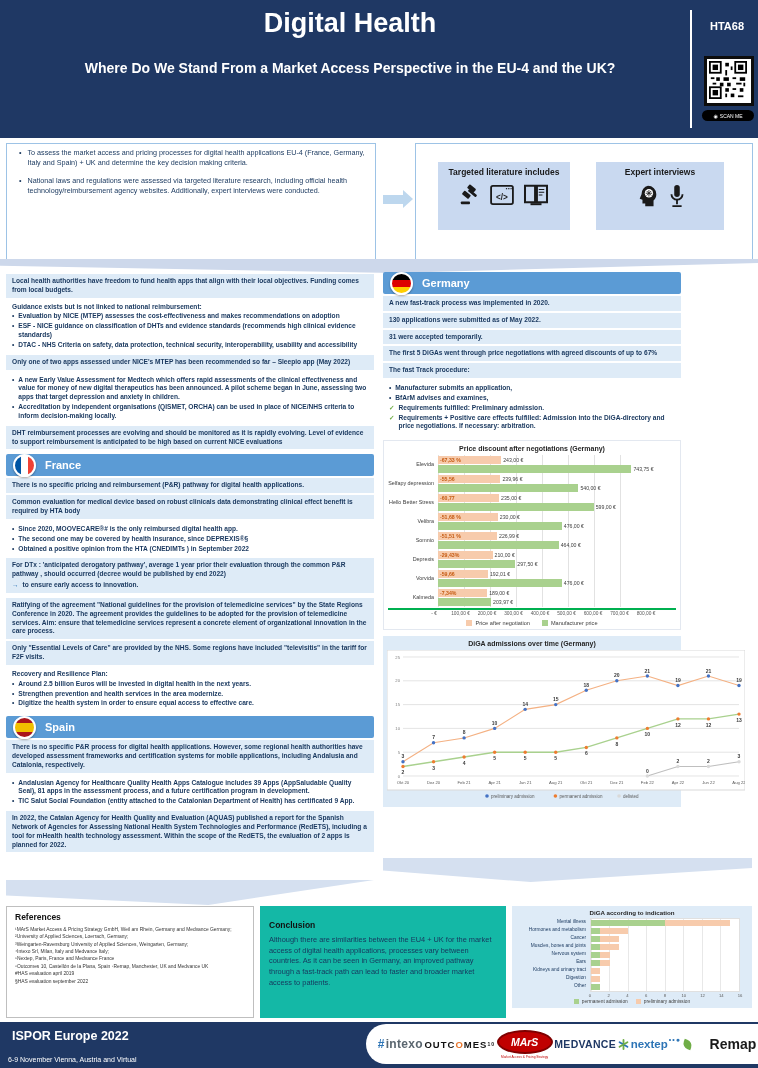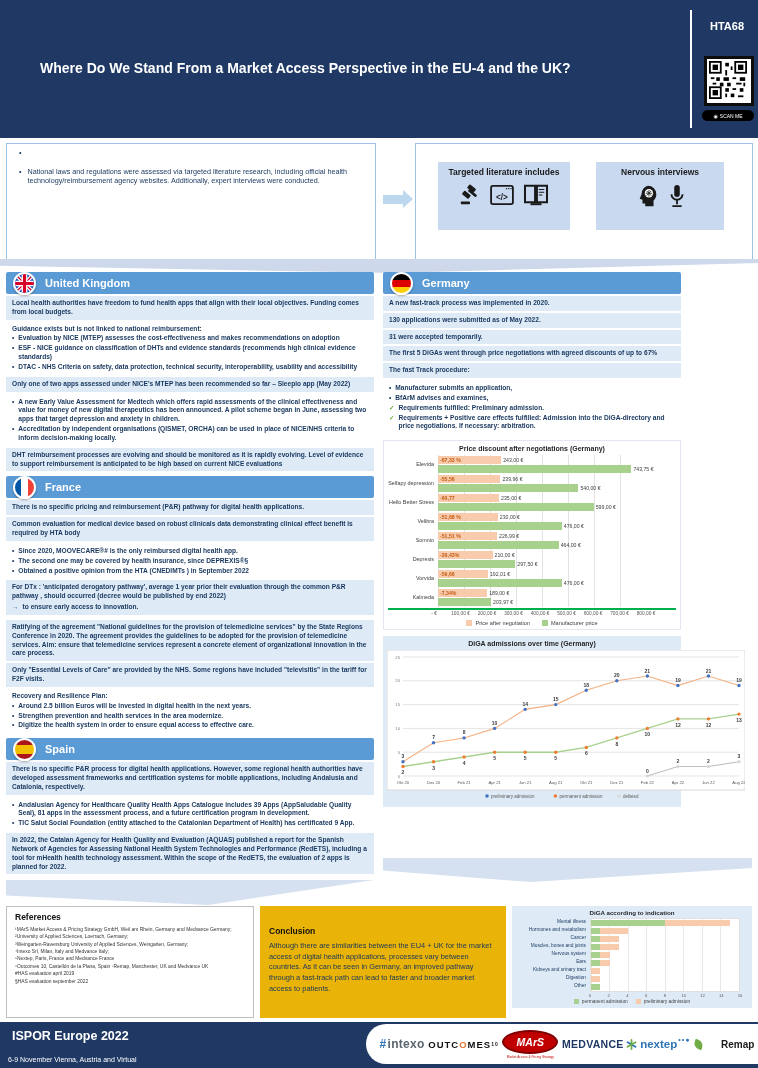--- a/index.html
+++ b/index.html
@@ -1,20 +1,20 @@
 <!DOCTYPE html>
 <html><head>
 <meta charset="utf-8">
 <style>
   html,body{margin:0;padding:0;background:#fff;}
   .poster{position:relative;width:758px;height:1068px;background:#fff;font-family:"Liberation Sans",sans-serif;overflow:hidden;}
   
   .hdr{position:absolute;left:0;top:0;width:758px;height:138px;background:#1F3864;color:#fff;}
   .hdr-title{position:absolute;left:60px;top:8px;width:580px;text-align:center;font-size:27px;font-weight:bold;}
-  .hdr-sub{position:absolute;left:40px;top:60px;width:620px;text-align:left;font-size:14px;font-weight:bold;}
+  .hdr-sub{position:absolute;left:40px;top:60px;width:620px;text-align:center;font-size:14px;font-weight:bold;}
   .hdr-authors{position:absolute;left:40px;top:99px;width:620px;text-align:center;font-size:7.5px;}
   .hdr-div{position:absolute;left:690px;top:10px;width:2px;height:118px;background:#fff;}
   .hdr-code{position:absolute;left:698px;top:20px;width:58px;text-align:center;font-size:11px;font-weight:bold;}
   .qr{position:absolute;left:704px;top:56px;width:44px;height:44px;background:#fff;border:3px solid #0d0d0d;}
   .scanme{position:absolute;left:702px;top:110px;width:52px;height:11px;background:#000;border-radius:6px;color:#fff;font-size:5px;display:flex;align-items:center;justify-content:center;gap:2px;}
   
   .om-box{position:absolute;left:6px;top:143px;width:368px;height:118px;border:1px solid #9DC3E6;background:#fff;}
   .om-h{padding:3px 8px;font-weight:bold;color:#1F3864;font-size:11px;border-bottom:1px solid #D7E3F4;}
   .om-h.mid{border-top:2px solid #D7E3F4;}
   .om-b{display:flex;gap:6px;padding:4px 10px 5px 12px;font-size:7.2px;line-height:1.35;color:#17365D;}
@@ -83,21 +83,21 @@
   .c3row{display:flex;align-items:center;height:8px;}
   .c3bar{height:5.5px;}
   .c3axis{position:relative;height:7px;margin-left:74px;margin-right:8px;}
   .c3axis span{position:absolute;top:1px;transform:translateX(-50%);font-size:4.2px;color:#595959;}
   .legend.small{font-size:4.8px;gap:8px;margin-top:0;}
   .legend.small .sw{width:5px;height:5px;}
   
   .refs{position:absolute;left:6px;top:906px;width:248px;height:112px;border:1px solid #BFBFBF;background:#fff;padding:5px 8px;box-sizing:border-box;z-index:2;}
   .refs .h{font-size:8.5px;font-weight:bold;color:#111;margin-bottom:4px;}
   .refs .it{font-size:4.9px;line-height:1.5;color:#333;}
-  .concl{position:absolute;left:260px;top:906px;width:246px;height:112px;background:#eab308;padding:20px 9px;box-sizing:border-box;z-index:2;}
+  .concl{position:absolute;left:260px;top:906px;width:246px;height:112px;background:#14b8a6;padding:14px 9px;box-sizing:border-box;z-index:2;}
   .concl .h{font-size:8.5px;font-weight:bold;color:#111;margin-bottom:5px;}
   .concl .b{font-size:7.4px;line-height:1.45;color:#17365D;}
   .c3box{position:absolute;left:512px;top:906px;width:240px;height:102px;background:#DEEBF7;padding:3px 4px;box-sizing:border-box;z-index:2;}
   .c3box .ctitle{font-size:6.2px;margin-bottom:2px;}
   
   .footer{position:absolute;left:0;top:1022px;width:758px;height:46px;background:#1F3864;z-index:3;}
   .f-event{position:absolute;left:12px;top:7px;color:#fff;font-size:12.5px;font-weight:bold;}
   .f-date{position:absolute;left:8px;bottom:5px;color:#fff;font-size:7px;}
   .pill{position:absolute;right:0;top:2px;width:392px;height:40px;background:#fff;border-radius:20px 0 0 20px;display:flex;align-items:center;justify-content:space-evenly;padding-left:10px;box-sizing:border-box;}
   .lg{display:flex;align-items:center;white-space:nowrap;}
@@ -105,29 +105,30 @@
   .lg-intexo .hash{color:#2E75B6;font-weight:bold;margin-right:1px;}
   .lg-out{font-size:9.5px;font-weight:bold;color:#111;letter-spacing:1px;}
   .lg-out .o{color:#E8762C;}
   .lg-out sup{font-size:5px;}
   .mars{display:flex;flex-direction:column;align-items:center;}
   .mars .oval{width:52px;height:20px;background:#C00000;border:2px solid #7f0000;border-radius:50%;color:#fff;font-weight:bold;font-style:italic;font-size:10.5px;display:flex;align-items:center;justify-content:center;}
   .mars .cap{font-size:3.2px;color:#C00000;margin-top:1px;}
   .lg-med{font-size:10.5px;font-weight:bold;color:#1F3864;letter-spacing:.3px;display:flex;align-items:center;gap:2px;}
   .lg-nextep{font-size:11.5px;font-weight:bold;color:#2E75B6;display:flex;align-items:flex-start;gap:1px;}
   .lg-nextep .dots{font-size:7px;letter-spacing:1px;margin-top:-2px;}
-  .lg-remap{font-size:10px;font-weight:bold;color:#1a1a1a;display:flex;align-items:center;gap:18px;}
+  .lg-remap{font-size:14px;font-weight:bold;color:#1a1a1a;display:flex;align-items:center;gap:18px;}
   .leaf{width:9px;height:9px;background:#70AD47;border-radius:0 70% 0 70%;transform:rotate(20deg);display:inline-block;}
 </style>
 </head>
 <body>
 
 <div class="poster">
 
   <div class="hdr">
+    <div class="hdr-title">Digital Health</div>
     <div class="hdr-div"></div>
     <div class="hdr-code">HTA68</div>
     <div class="hdr-sub">Where Do We Stand From a Market Access Perspective in the EU-4 and the UK?</div>
     <div class="qr">
       <svg viewBox="0 0 21 21" width="38" height="38" style="margin:2px">
         <rect width="21" height="21" fill="#fff"></rect>
         <g fill="#000">
           <rect x="0" y="0" width="7" height="7"></rect>
             <rect x="1" y="1" width="5" height="5" fill="#fff"></rect>
             <rect x="2" y="2" width="3" height="3"></rect>
@@ -161,20 +162,21 @@
     </div>
     <div class="scanme">
         <span>◉</span>
         <span>SCAN ME</span>
       </div>
   </div>
 
   <div class="om-box">
     <div class="om-b">
         <span class="bu">•</span>
+        <span>To assess the market access and pricing processes for digital health applications EU-4 (France, Germany, Italy and Spain) + UK and determine the key decision making criteria.</span>
       </div>
     <div class="om-b">
         <span class="bu">•</span>
         <span>National laws and regulations were assessed via targeted literature research, including official health technology/reimbursement agency websites. Additionally, expert interviews were conducted.</span>
       </div>
   </div>
 
   <div class="flow">
     <div class="flow-arrow"></div>
     <div class="flow-outer">
@@ -197,21 +199,21 @@
               <text x="13" y="16" font-size="9" font-weight="bold" text-anchor="middle" fill="#1a1a1a" font-family="Liberation Sans,sans-serif">&lt;/&gt;</text>
             </svg>
           <svg width="26" height="22" viewBox="0 0 28 24">
               <path d="M2 2 H13 V20 H2 Z M15 2 H26 V20 H15 Z" fill="none" stroke="#1a1a1a" stroke-width="2.2"></path>
               <path d="M17 6 h6 M17 9 h6 M17 12 h4" stroke="#1a1a1a" stroke-width="1.2"></path>
               <path d="M8 22 h12" stroke="#1a1a1a" stroke-width="2.2"></path>
             </svg>
         </div>
       </div>
       <div class="flow-card c2">
-        <div class="t">Nervous interviews</div>
+        <div class="t">Expert interviews</div>
         <div class="icons">
           <svg width="24" height="24" viewBox="0 0 26 26">
               <path d="M13 2 a9 9 0 0 1 9 9 c0 3-1 5-3 7 l0 6 h-9 l0-3 h-3 l0-4 -3-1 2-5 a9 9 0 0 1 7-9 Z" fill="#1a1a1a"></path>
               <circle cx="14" cy="10" r="4.5" fill="#fff"></circle>
               <path d="M10.5 10 h7 M14 6.5 v7 M11.5 7.5 l5 5 M16.5 7.5 l-5 5" stroke="#1a1a1a" stroke-width="0.9"></path>
             </svg>
           <svg width="16" height="24" viewBox="0 0 16 26">
               <rect x="5" y="1" width="6" height="13" rx="3" fill="#1a1a1a"></rect>
               <path d="M2 11 a6 6 0 0 0 12 0" fill="none" stroke="#1a1a1a" stroke-width="2"></path>
               <path d="M8 17 v5 M3 24 h10" stroke="#1a1a1a" stroke-width="2"></path>
@@ -221,39 +223,20 @@
     </div>
   </div>
 
   <div class="wedge wtop"></div>
   <div class="wedge wleft"></div>
   <div class="wedge wright"></div>
 
   <div class="leftcol">
 
     <div class="section">
-      <div class="sec-head">
-        <span class="flag">
-            <svg viewBox="0 0 30 30">
-              <defs>
-                <clipPath id="ukc">
-                  <circle cx="15" cy="15" r="15"></circle>
-                </clipPath>
-              </defs>
-              <g clip-path="url(#ukc)">
-                <rect width="30" height="30" fill="#1A47B8"></rect>
-                <path d="M0 0 30 30 M30 0 0 30" stroke="#fff" stroke-width="6"></path>
-                <path d="M0 0 30 30 M30 0 0 30" stroke="#D80027" stroke-width="2"></path>
-                <path d="M15 0 V30 M0 15 H30" stroke="#fff" stroke-width="9"></path>
-                <path d="M15 0 V30 M0 15 H30" stroke="#D80027" stroke-width="5"></path>
-              </g>
-            </svg>
-          </span>
-        <span class="t">United Kingdom</span>
-      </div>
       <div class="row lb">Local health authorities have freedom to fund health apps that align with their local objectives. Funding comes from local budgets.</div>
       <div class="row">
         <div class="lead">Guidance exists but is not linked to national reimbursement:</div>
         <div class="brow">
             <span class="bu">•</span>
             <span>Evaluation by NICE (MTEP) assesses the cost-effectiveness and makes recommendations on adoption</span>
           </div>
         <div class="brow">
             <span class="bu">•</span>
             <span>ESF - NICE guidance on classification of DHTs and evidence standards (recommends high clinical evidence standards)</span>

